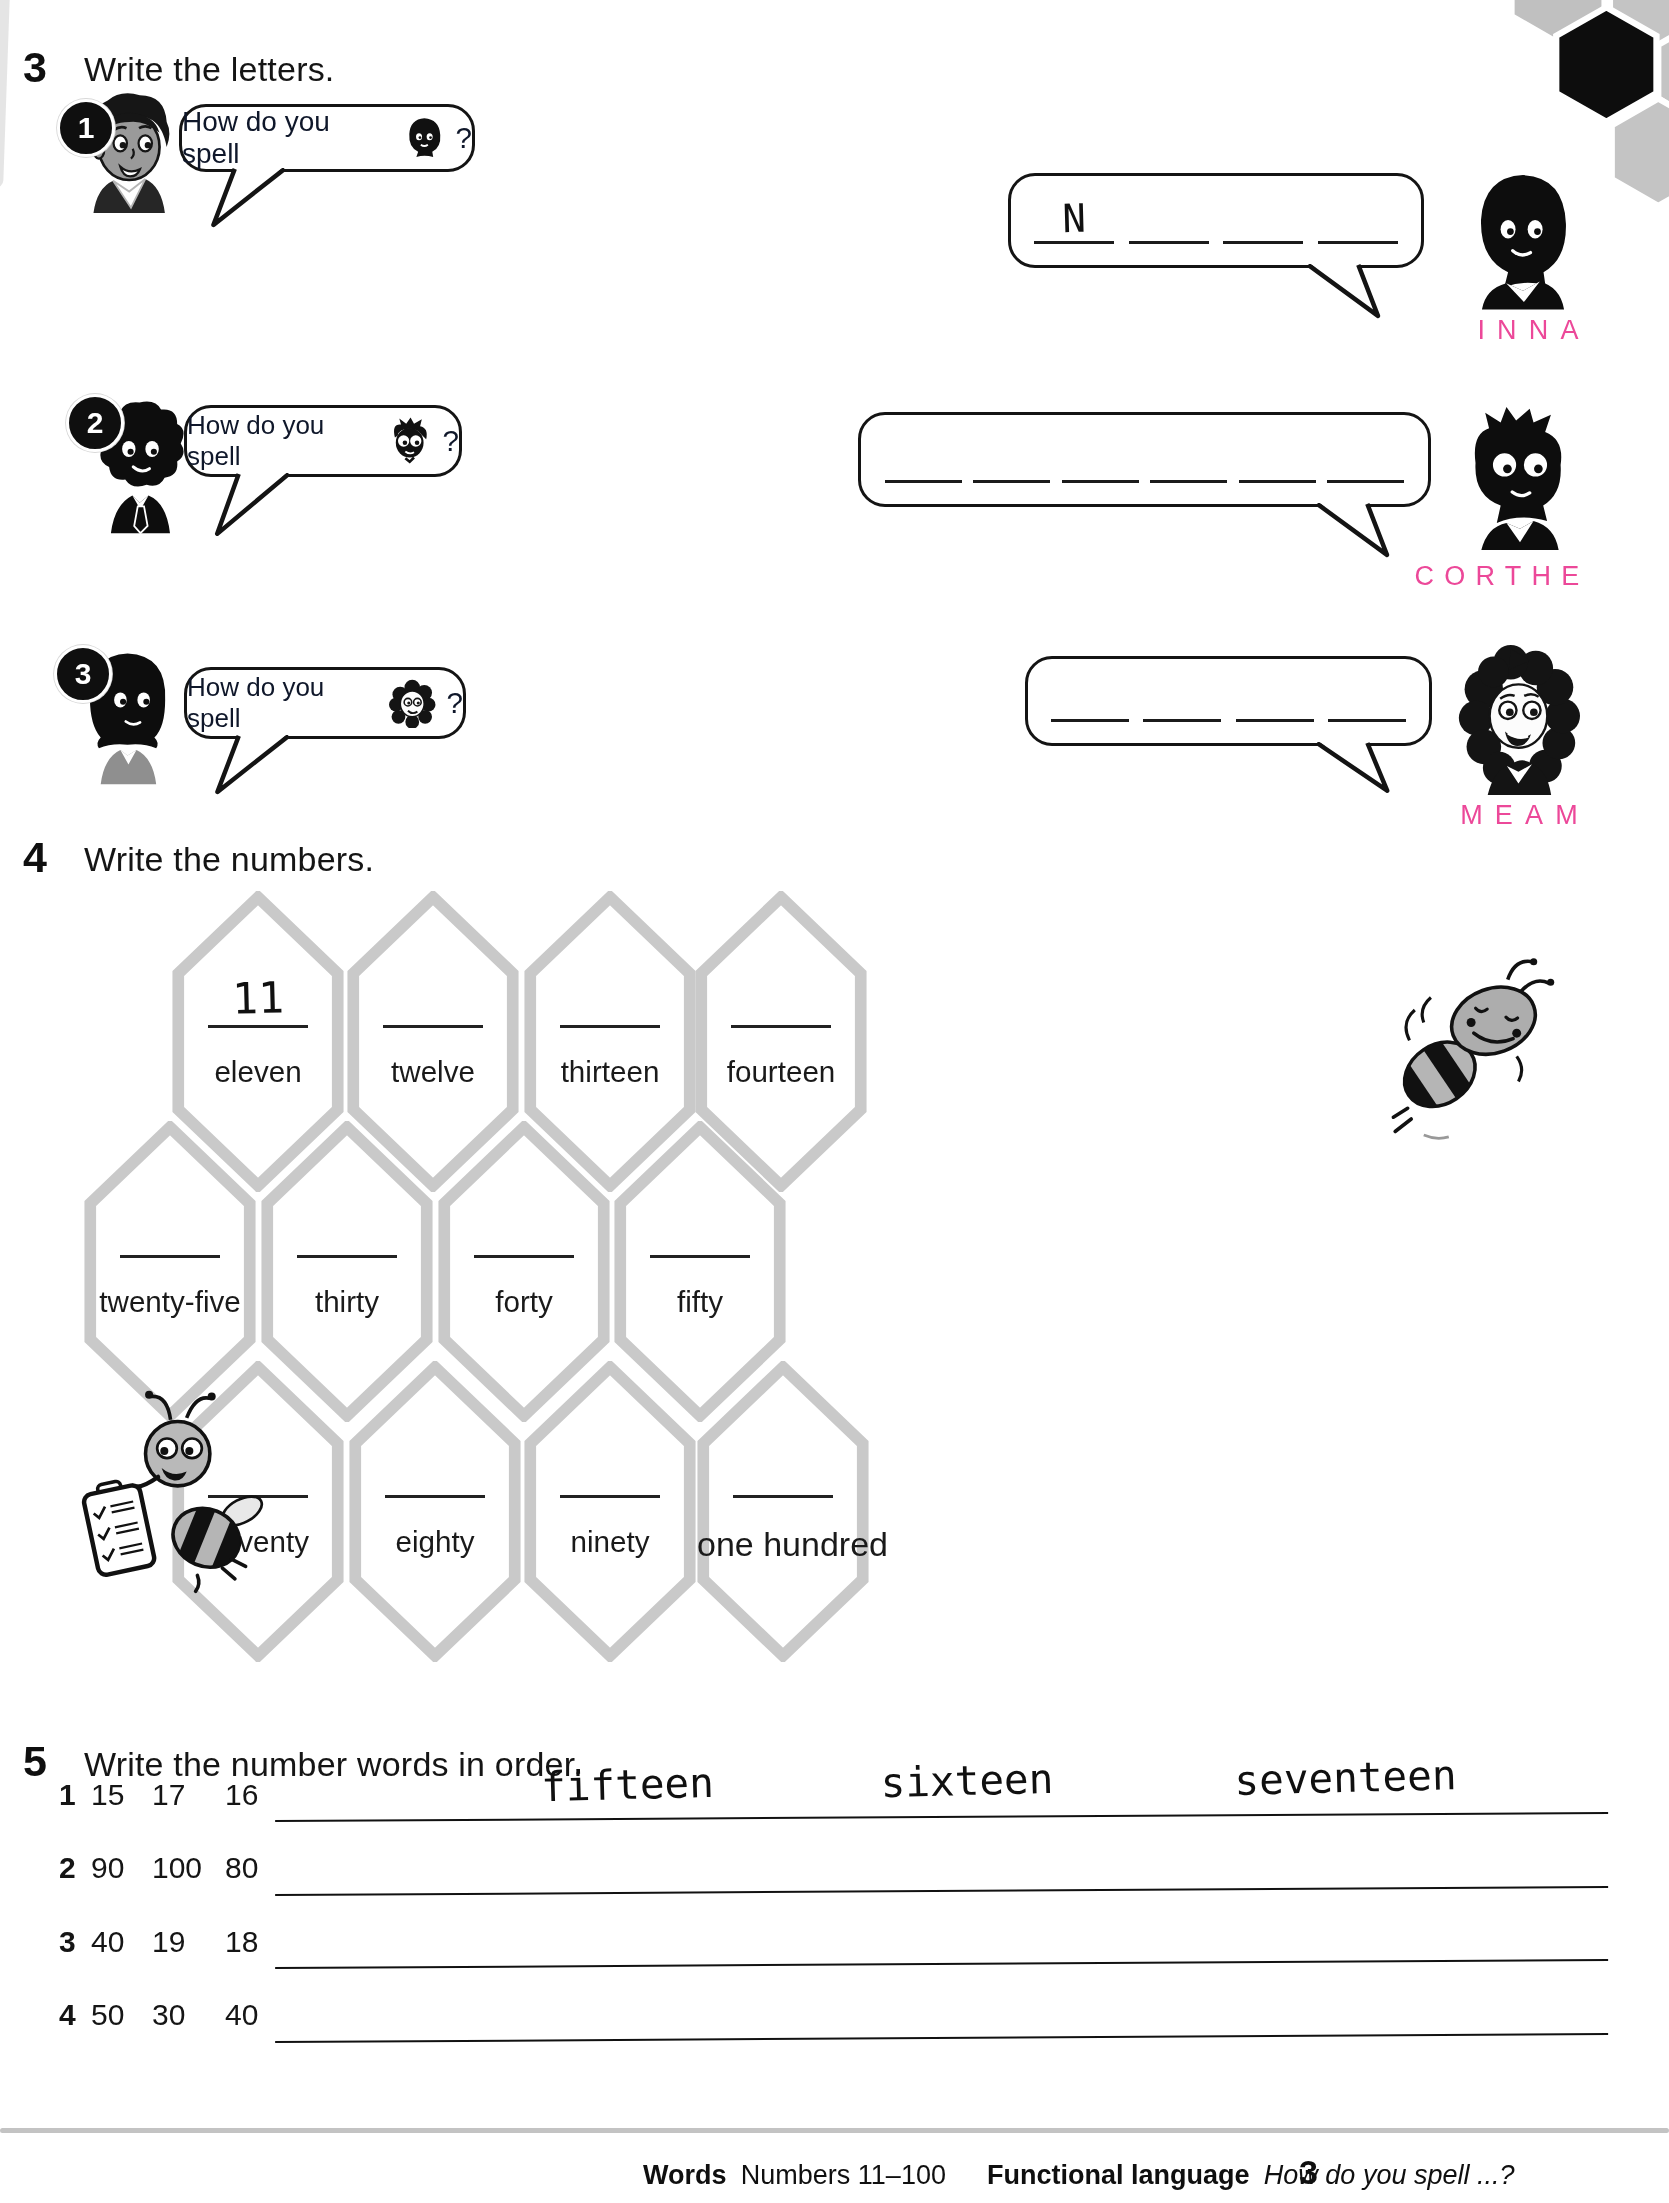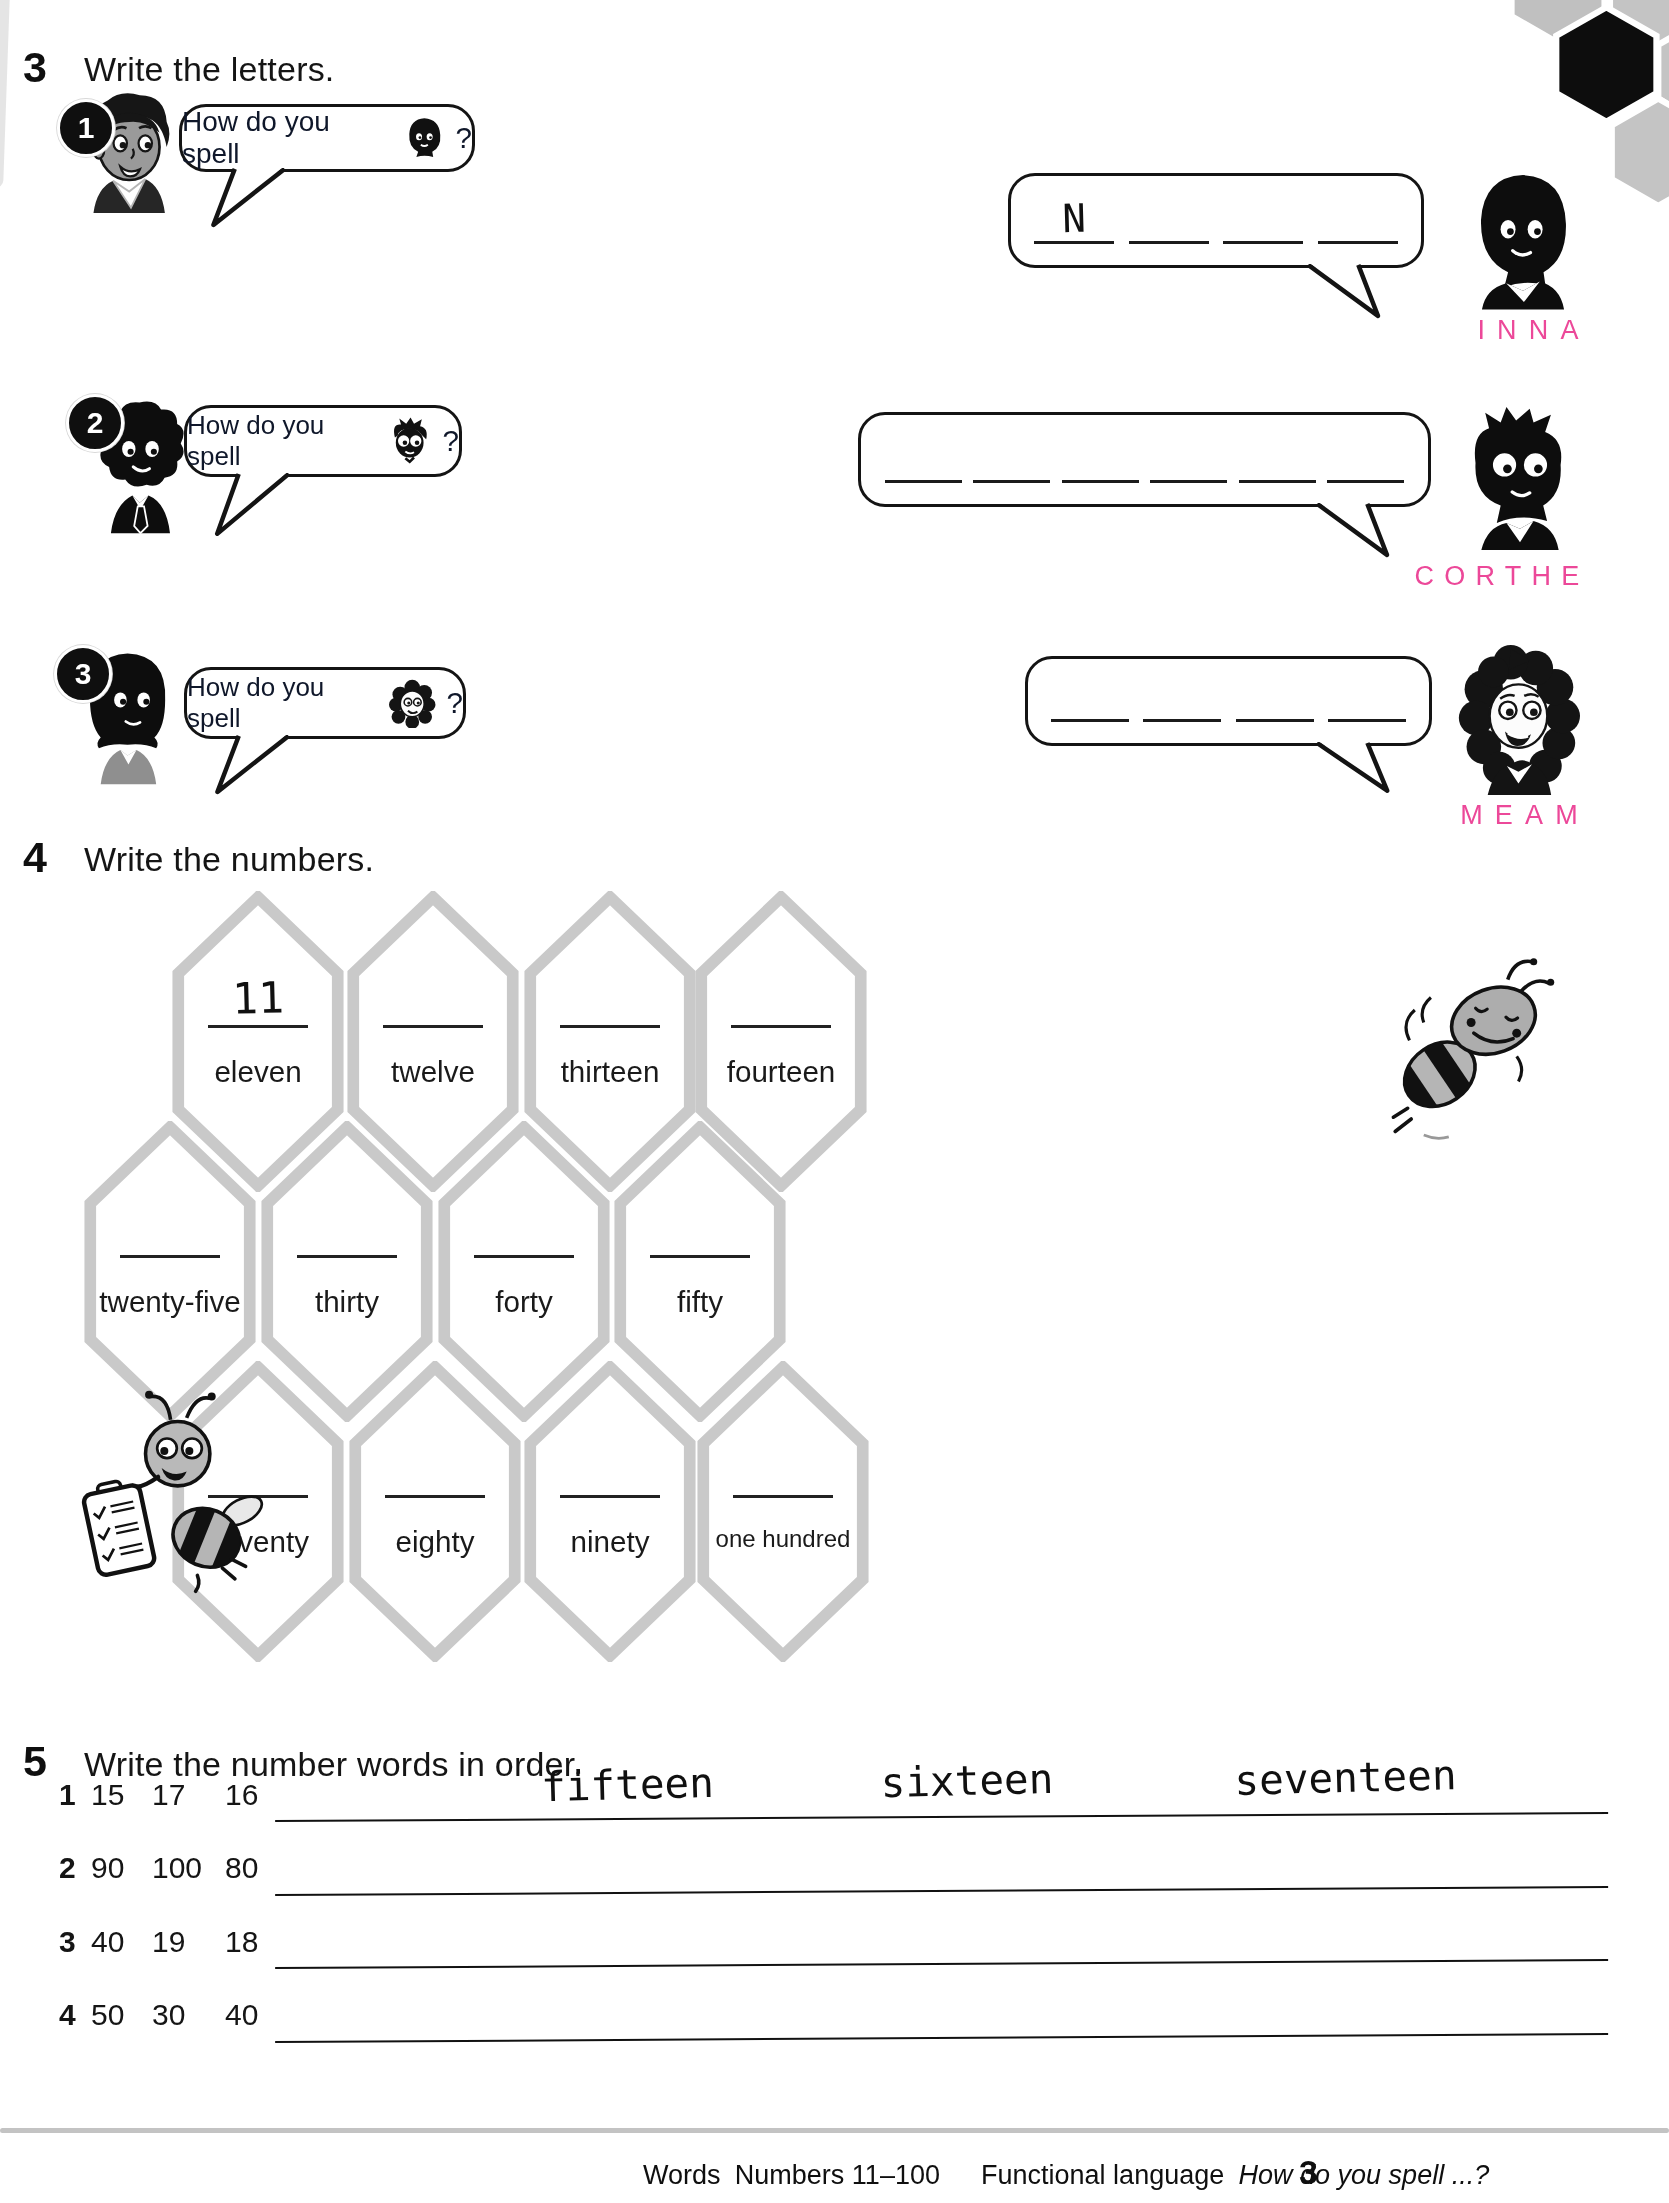--- a/index.html
+++ b/index.html
@@ -26,21 +26,21 @@
   .hex-line{position:absolute;left:36px;top:134px;width:100px;border-bottom:3.6px solid #222;}
   .hex-word{position:absolute;left:0;top:164px;width:100%;text-align:center;font-size:29.6px;color:#1a1a1a;white-space:nowrap;}
   .hex-written{position:absolute;left:0;top:82px;width:100%;text-align:center;font-size:43px;}
   .e5row{display:flex;align-items:baseline;font-size:30px;color:#151515;}
   .e5label{font-weight:bold;width:32px;}
   .e5n{display:inline-block;}
   .ansline{border-bottom:2.7px solid #111;transform:rotate(-.35deg);z-index:0;}
   .hand5{font-size:41px;text-align:center;}
   .divider{background:#bdbdbd;border-radius:2.7px;opacity:.9;}
   .footer-text{font-size:27px;color:#0f0f0f;display:flex;gap:14.3px;align-items:baseline;white-space:nowrap;}
-  .b{font-weight:normal;}
+  .b{font-weight:bold;}
   .i{font-style:italic;}
   .pagenum{font-size:34px;font-weight:bold;color:#0f0f0f;}
   .scan-edge{background:#dcdcdc;opacity:.75;transform:rotate(2deg);border-radius:9px;}
 </style>
 </head>
 <body>
 
 <div class="page">
 
   <div class="abs scan-edge" style="left:-9px;top:-36px;width:16px;height:224px;"></div>
@@ -327,21 +327,21 @@
         <polygon points="96,7 185,92 185,244 96,329 7,244 7,92" fill="#fff" stroke="#c9c9c9" stroke-width="13"></polygon>
       </svg>
     <div class="hex-line"></div>
     <div class="hex-word">ninety</div>
   </div>
   <div class="abs hex" style="left:697px;top:1361px;">
     <svg class="hexsvg" viewBox="0 0 192 336">
         <polygon points="96,7 185,92 185,244 96,329 7,244 7,92" fill="#fff" stroke="#c9c9c9" stroke-width="13"></polygon>
       </svg>
     <div class="hex-line"></div>
-    <div class="hex-word" style="font-size:24px;">one hundred</div>
+    <div class="hex-word" style="font-size:34px;">one hundred</div>
   </div>
 
   <svg class="abs" style="left:1384px;top:951px;width:193px;height:210px;" viewBox="0 0 215 235">
     <defs>
         <clipPath id="beebody1">
           <ellipse cx="62" cy="138" rx="42" ry="33" transform="rotate(-34 62 138)"></ellipse>
         </clipPath>
       </defs>
     <path d="M138,32 q8,-24 28,-20" stroke="#111" stroke-width="4" fill="none"></path>
       <circle cx="167" cy="12" r="4" fill="#111"></circle>

